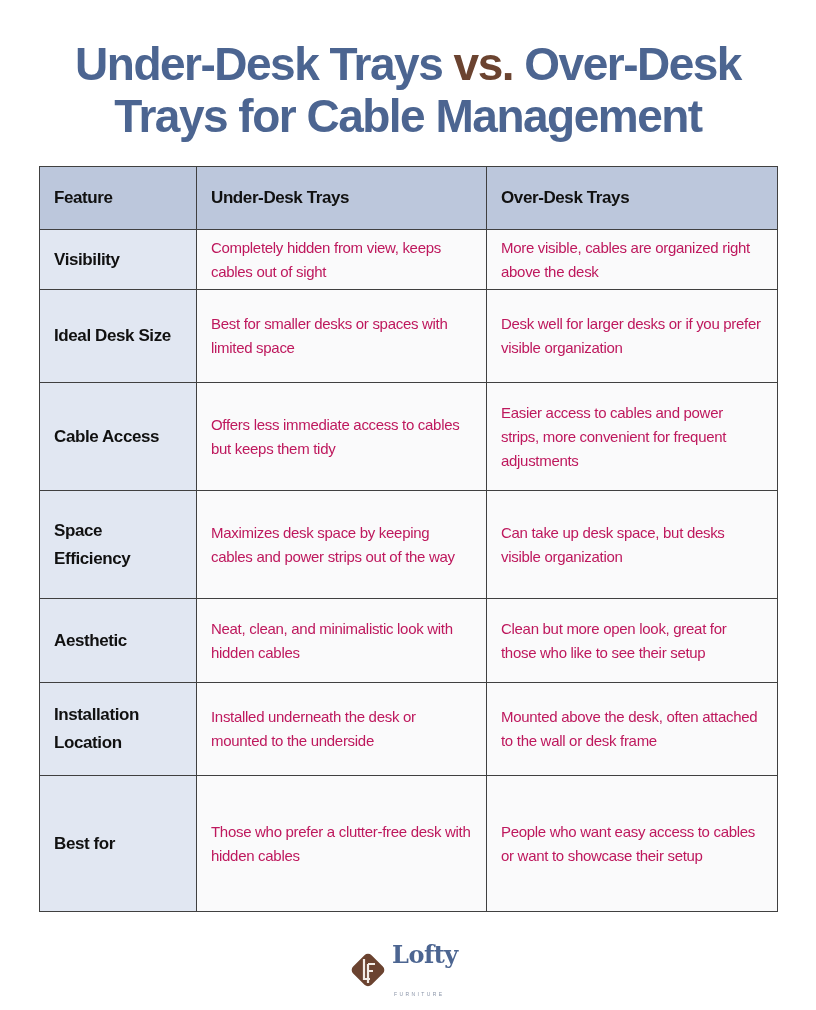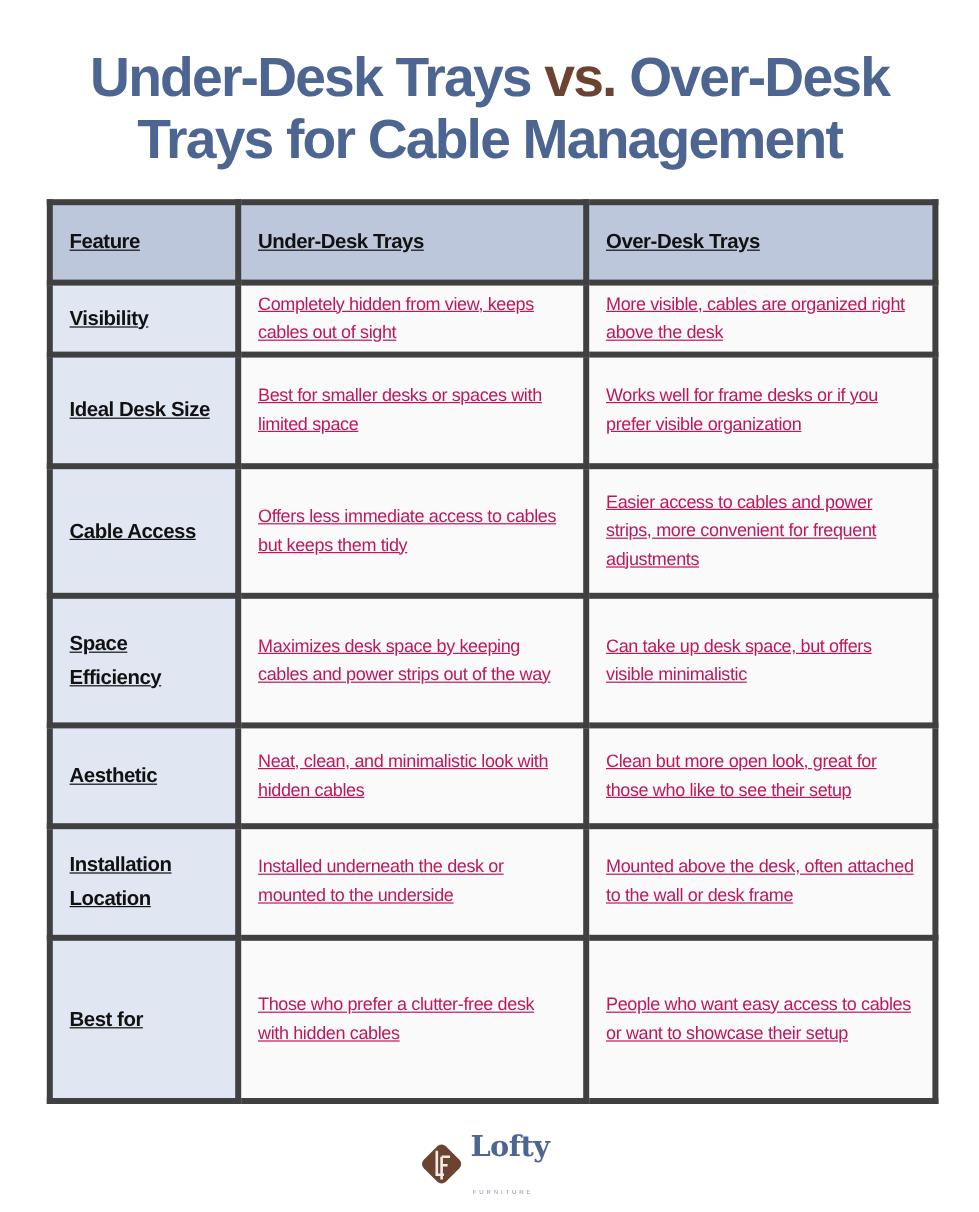--- a/index.html
+++ b/index.html
@@ -29,25 +29,24 @@
   table {
     border-collapse: collapse;
     width: 738px;
     table-layout: fixed;
     background: #fbfbfc;
   }
   col.c1 { width: 157px; }
   col.c2 { width: 290px; }
   col.c3 { width: 291px; }
   td, th {
-    border: 5px solid #404040;
+    border: 1px solid #404040;
     vertical-align: middle;
     padding: 0 14px;
     text-align: left;
-    text-decoration: underline;
   }
   th {
     background: #bcc7dc;
     color: #111111;
     font-weight: bold;
     font-size: 17px;
     letter-spacing: -0.4px;
     height: 62px;
   }
   td.feat {
@@ -121,31 +120,31 @@
     </thead>
     <tbody>
       <tr style="height:60px">
         <td class="feat">Visibility</td>
         <td class="val">Completely hidden from view, keeps cables out of sight</td>
         <td class="val">More visible, cables are organized right above the desk</td>
       </tr>
       <tr style="height:93px">
         <td class="feat">Ideal Desk Size</td>
         <td class="val">Best for smaller desks or spaces with limited space</td>
-        <td class="val">Works well for frame desks or if you prefer visible organization</td>
+        <td class="val">Desk well for larger desks or if you prefer visible organization</td>
       </tr>
       <tr style="height:108px">
         <td class="feat">Cable Access</td>
         <td class="val">Offers less immediate access to cables but keeps them tidy</td>
         <td class="val">Easier access to cables and power strips, more convenient for frequent adjustments</td>
       </tr>
       <tr style="height:108px">
         <td class="feat">Space Efficiency</td>
         <td class="val">Maximizes desk space by keeping cables and power strips out of the way</td>
-        <td class="val">Can take up desk space, but offers visible minimalistic</td>
+        <td class="val">Can take up desk space, but desks visible organization</td>
       </tr>
       <tr style="height:84px">
         <td class="feat">Aesthetic</td>
         <td class="val">Neat, clean, and minimalistic look with hidden cables</td>
         <td class="val">Clean but more open look, great for those who like to see their setup</td>
       </tr>
       <tr style="height:93px">
         <td class="feat">Installation Location</td>
         <td class="val">Installed underneath the desk or mounted to the underside</td>
         <td class="val">Mounted above the desk, often attached to the wall or desk frame</td>

